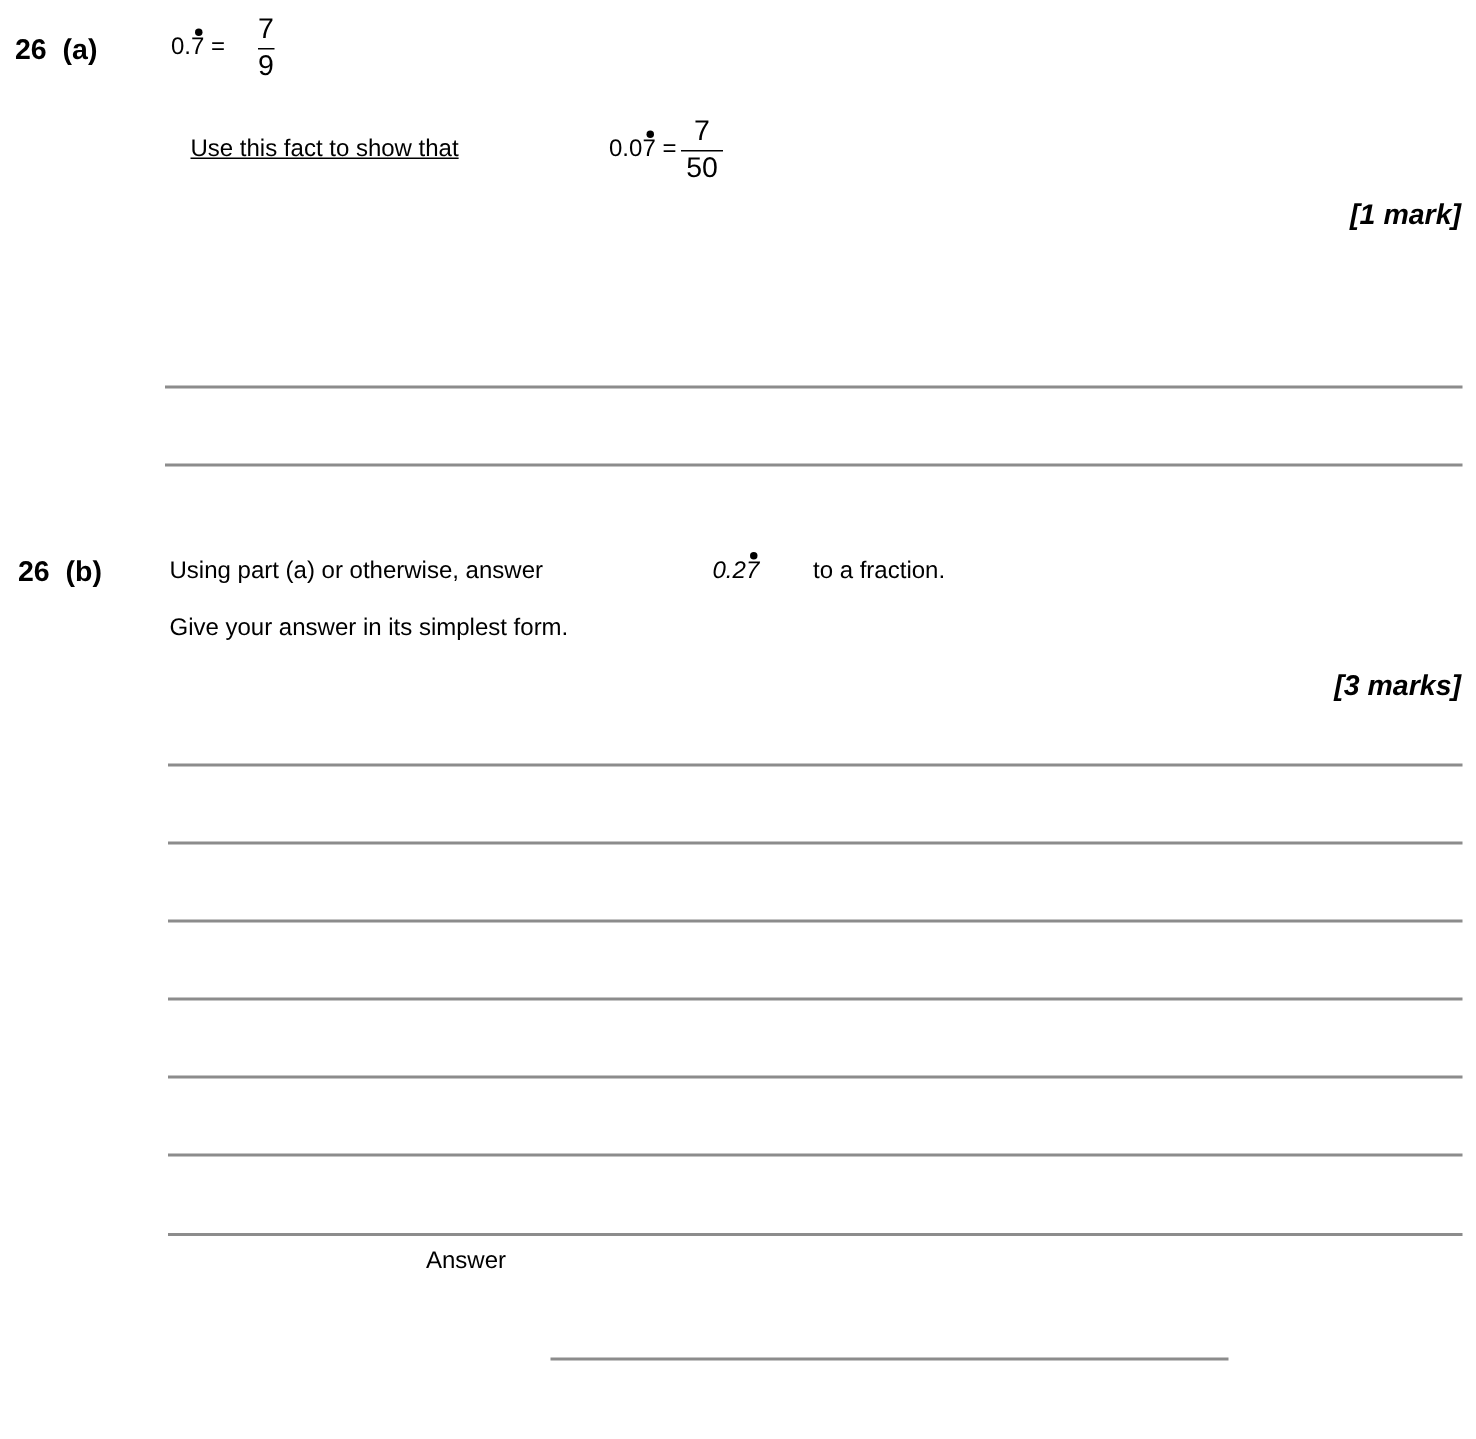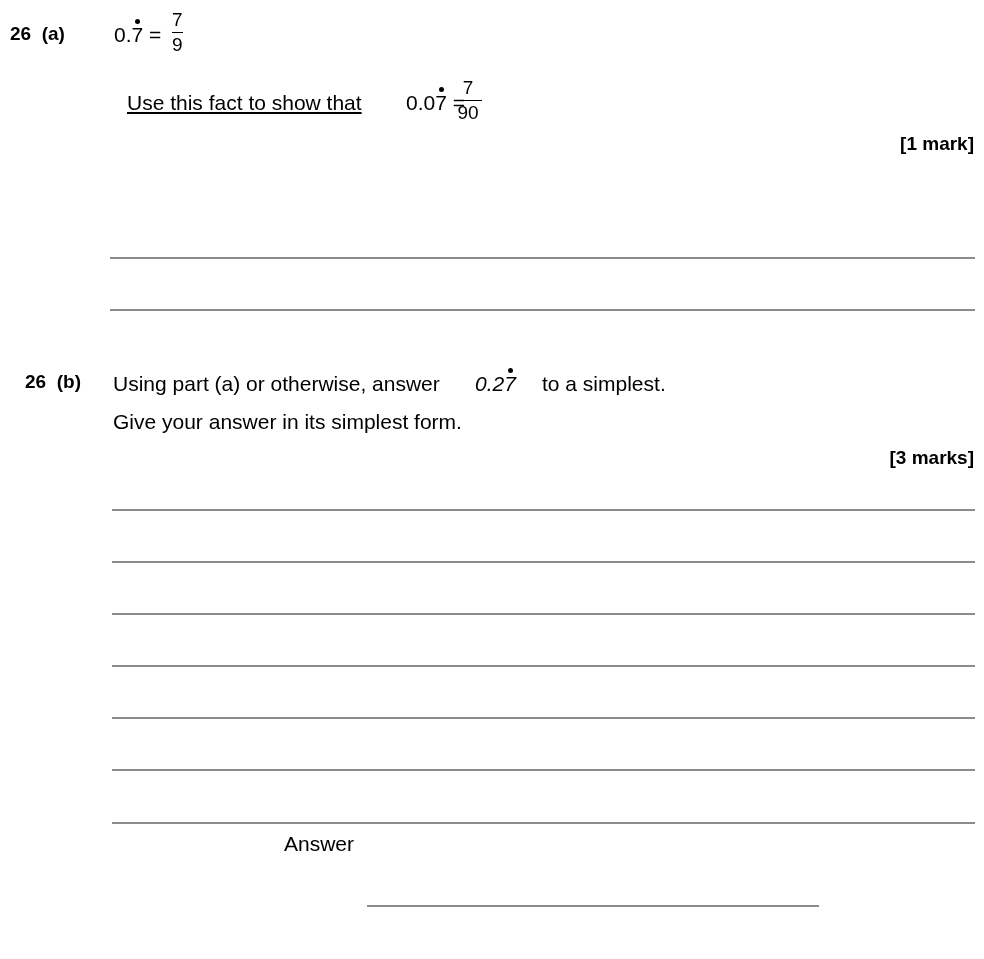--- a/index.html
+++ b/index.html
@@ -1,21 +1,21 @@
 <!DOCTYPE html>
 <html><head>
 <meta charset="utf-8">
 <style>
   html, body { margin:0; padding:0; background:#ffffff; }
   body { width:984px; height:959px; position:relative; overflow:hidden;
          font-family:"Liberation Sans", sans-serif; color:#000; }
   .abs { position:absolute; white-space:nowrap; }
   .qnum { font-weight:bold; font-size:19px; }
-  .txt { font-size:21px; }
-  .marks { font-weight:bold; font-size:19px; right:10px; }
+  .txt { font-size:16px; }
+  .marks { font-weight:bold; font-size:19px; right:10px;font-style:italic; }
   .line { position:absolute; height:2px; background:#8c8c8c; }
   .frac { position:absolute; display:inline-flex; flex-direction:column; align-items:center; font-size:19px; line-height:22px; }
   .frac .bar { width:100%; height:1px; background:#000; margin:1px 0; }
   .dotted { position:relative; display:inline-block; }
   .dotted::before { content:""; position:absolute; left:50%; top:-4px; width:5px; height:5px; margin-left:-2px; border-radius:50%; background:#000; }
 </style>
 </head>
 <body>
 
 <div class="abs qnum" style="left:10px;top:23px;">
@@ -33,39 +33,39 @@
 </div>
 
 <div class="abs txt" style="left:127px;top:91px;text-decoration:underline;">Use this fact to show that</div>
 <div class="abs txt" style="left:406px;top:91px;">
   <span>0.0</span><span class="dotted">7</span>
   <span>=</span>
 </div>
 <div class="frac" style="left:454px;top:77px;">
   <span>7</span>
   <span class="bar" style="width:28px;"></span>
-  <span>90</span>
+  <span>50</span>
 </div>
 
 <div class="abs marks" style="top:133px;">[1 mark]</div>
 
 <div class="line" style="left:110px;width:865px;top:257px;"></div>
 <div class="line" style="left:110px;width:865px;top:309px;"></div>
 
-<div class="abs qnum" style="left:25px;top:371px;">
+<div class="abs qnum" style="left:12px;top:371px;">
   <span>26</span>&nbsp;&nbsp;<span>(b)</span>
 </div>
 
 <div class="abs txt" style="left:113px;top:372px;">
   <span>Using part (a) or otherwise, answer</span>
 </div>
 <div class="abs txt" style="left:475px;top:372px;font-style:italic;">
   <span>0.2</span><span class="dotted">7</span>
 </div>
-<div class="abs txt" style="left:542px;top:372px;">to a simplest.</div>
+<div class="abs txt" style="left:542px;top:372px;">to a fraction.</div>
 
 <div class="abs txt" style="left:113px;top:410px;">Give your answer in its simplest form.</div>
 
 <div class="abs marks" style="top:447px;">[3 marks]</div>
 
 <div class="line" style="left:112px;width:863px;top:509px;"></div>
 <div class="line" style="left:112px;width:863px;top:561px;"></div>
 <div class="line" style="left:112px;width:863px;top:613px;"></div>
 <div class="line" style="left:112px;width:863px;top:665px;"></div>
 <div class="line" style="left:112px;width:863px;top:717px;"></div>

